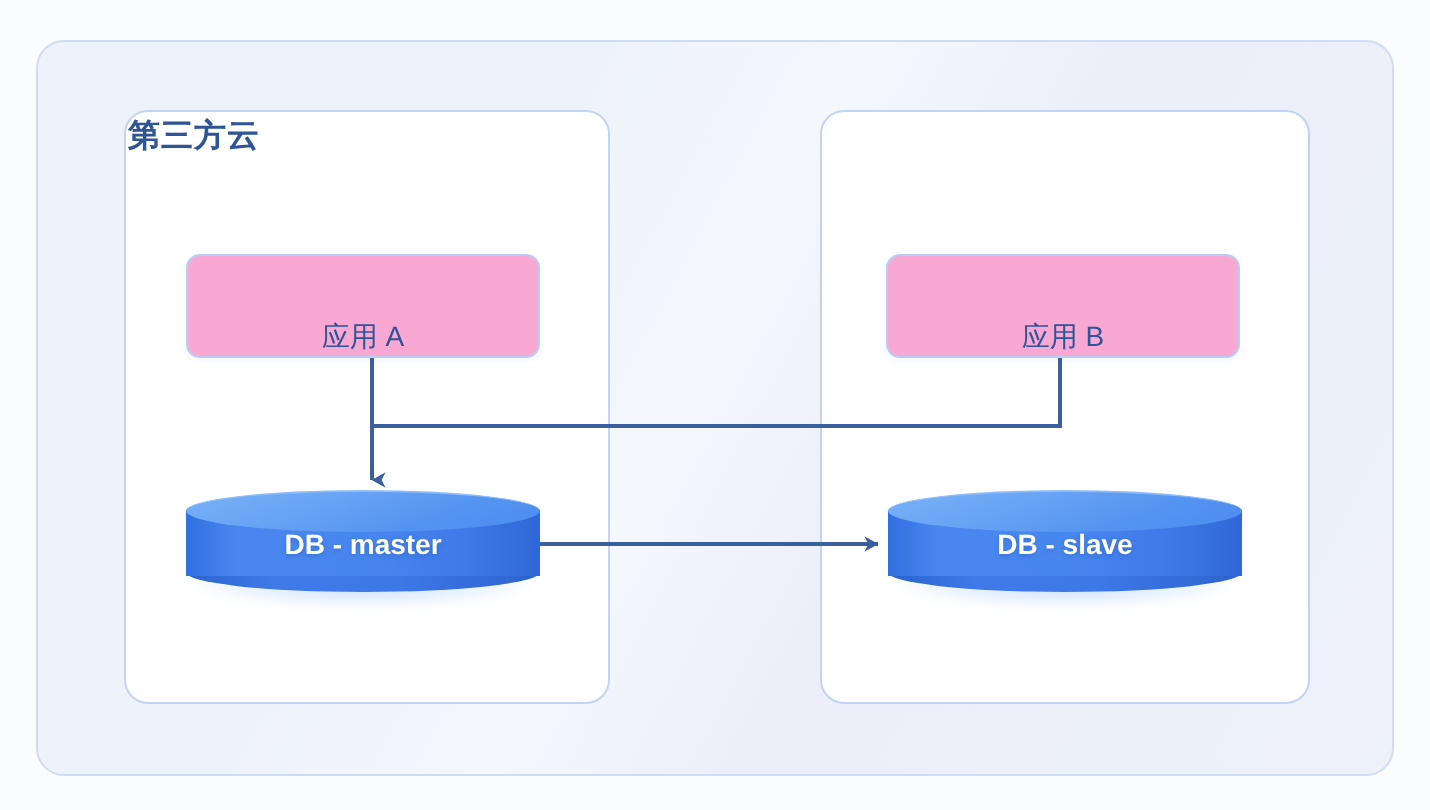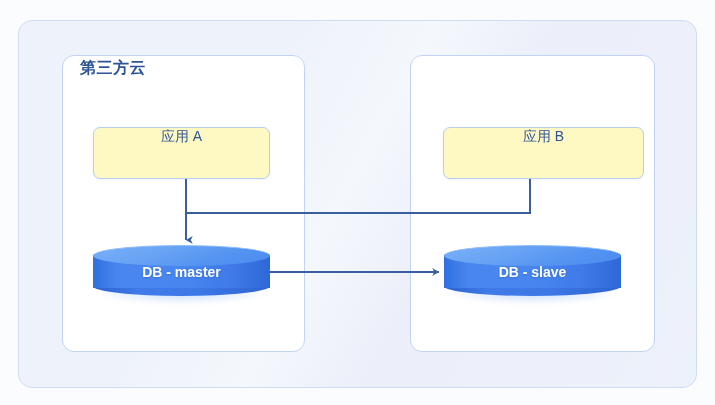--- a/index.html
+++ b/index.html
@@ -53,41 +53,41 @@
 
   .panel-title {
     position: absolute;
     top: 58px;
     font-size: 16px;
     font-weight: bold;
     color: #2f5597;
     letter-spacing: 0.5px;
     white-space: nowrap;
   }
-  .panel-title.left  { left: 80px; }
+  .panel-title.left  { left: 64px; }
   .panel-title.right { left: 423px; }
 
   
   .app-box {
     position: absolute;
     box-sizing: border-box;
     height: 52px;
-    background: #fef9c3;
+    background: #f9a8d4;
     border: 1px solid #b9cdf2;
     border-radius: 7px;
     box-shadow: 0 1px 3px rgba(120,150,210,0.10);
     display: flex;
-    align-items: flex-start;
+    align-items: flex-end;
     justify-content: center;
     font-size: 14px;
     color: #2f5597;
     white-space: nowrap;
   }
   .app-a { left: 93px;  top: 127px; width: 177px; }
-  .app-b { left: 443px; top: 127px; width: 201px; }
+  .app-b { left: 443px; top: 127px; width: 177px; }
 
   
   .db {
     position: absolute;
     width: 211px;
     height: 50px;
   }
   .db-master { left: 93px;  top: 246px; }
   .db-slave  { left: 444px; top: 246px; border-radius: 10px; }
 

